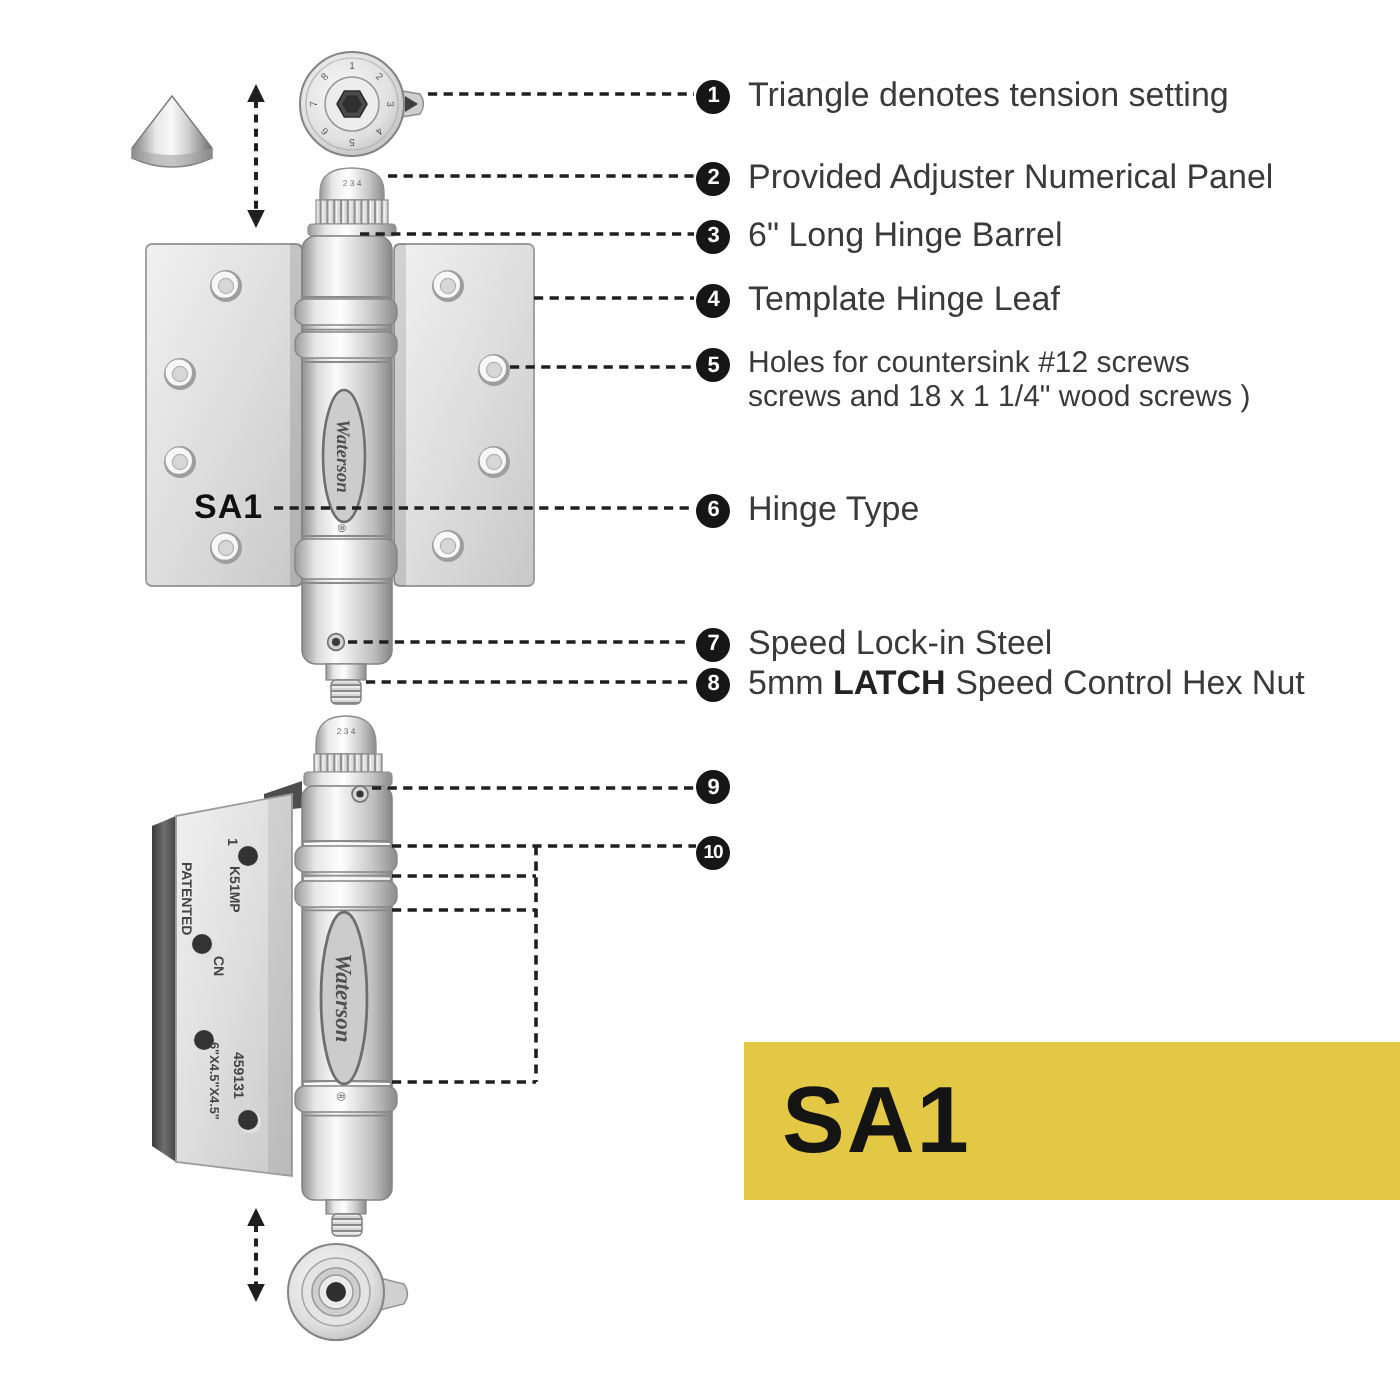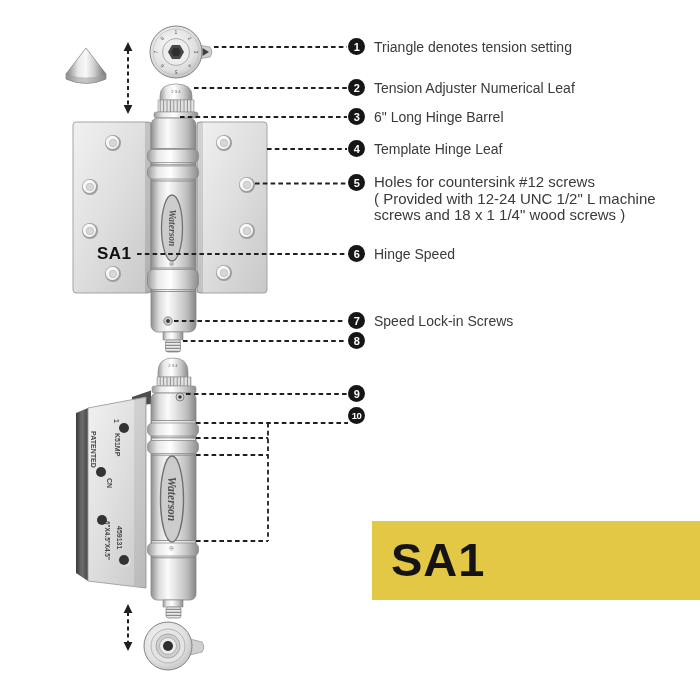--- a/index.html
+++ b/index.html
@@ -5,21 +5,21 @@
   html,body{margin:0;padding:0;background:#fff;}
   .stage{position:relative;width:700px;height:700px;background:#ffffff;overflow:hidden;
          font-family:"Liberation Sans",sans-serif;}
   .stage svg{position:absolute;left:0;top:0;}
   .callout-row{position:absolute;left:348px;display:flex;gap:9px;align-items:center;}
   .callout-row.multi{align-items:flex-start;}
   .dot{width:17px;height:17px;border-radius:50%;background:#161616;color:#fff;
        font-weight:bold;font-size:11px;display:flex;align-items:center;justify-content:center;
        flex:none;letter-spacing:-0.5px;}
   .dot.ten{font-size:9.5px;}
-  .lbl{font-size:14px;color:#3a3a3a;white-space:nowrap;}
+  .lbl{font-size:17px;color:#3a3a3a;white-space:nowrap;}
   .lbl b{font-weight:bold;color:#222;}
   .multiline{font-size:15px;color:#3a3a3a;line-height:16.5px;white-space:nowrap;}
   .inline-model{position:absolute;left:97px;top:244px;font-size:17px;font-weight:bold;
        color:#101010;letter-spacing:0.5px;}
   .badge{position:absolute;left:372px;top:521px;width:328px;height:79px;background:#e3c845;}
   .badge .badge-text{font-size:47px;font-weight:bold;color:#141414;line-height:78px;
        padding-left:19px;letter-spacing:1px;}
 </style>
 </head>
 <body>
@@ -307,53 +307,53 @@
     </g>
   </g>
 </svg>
 
 <div class="callout-row" style="top:38px">
   <span class="dot">1</span>
   <span class="lbl">Triangle denotes tension setting</span>
 </div>
 <div class="callout-row" style="top:79px">
   <span class="dot">2</span>
-  <span class="lbl">Tension Adjuster Numerical Leaf</span>
+  <span class="lbl">Provided Adjuster Numerical Panel</span>
 </div>
 <div class="callout-row" style="top:108px">
   <span class="dot">3</span>
   <span class="lbl">6" Long Hinge Barrel</span>
 </div>
 <div class="callout-row" style="top:140px">
   <span class="dot">4</span>
   <span class="lbl">Template Hinge Leaf</span>
 </div>
 <div class="callout-row multi" style="top:174px">
   <span class="dot">5</span>
   <div class="multiline">
     <div>Holes for countersink #12 screws</div>
-    <div>( Provided with 12-24 UNC 1/2" L machine</div>
     <div>screws and 18 x 1 1/4" wood screws )</div>
   </div>
 </div>
 <div class="callout-row" style="top:245px">
   <span class="dot">6</span>
-  <span class="lbl">Hinge Speed</span>
+  <span class="lbl">Hinge Type</span>
 </div>
 <div class="callout-row" style="top:312px">
   <span class="dot">7</span>
-  <span class="lbl">Speed Lock-in Screws</span>
+  <span class="lbl">Speed Lock-in Steel</span>
 </div>
 <div class="callout-row" style="top:332px">
   <span class="dot">8</span>
+  <span class="lbl"><span>5mm </span><b>LATCH</b><span> Speed Control Hex Nut</span></span>
 </div>
 <div class="callout-row" style="top:385px">
   <span class="dot">9</span>
 </div>
-<div class="callout-row" style="top:407px">
+<div class="callout-row" style="top:418px">
   <span class="dot ten">10</span>
 </div>
 
 <div class="inline-model">SA1</div>
 
 <div class="badge">
   <div class="badge-text">SA1</div>
 </div>
 
 </div>

